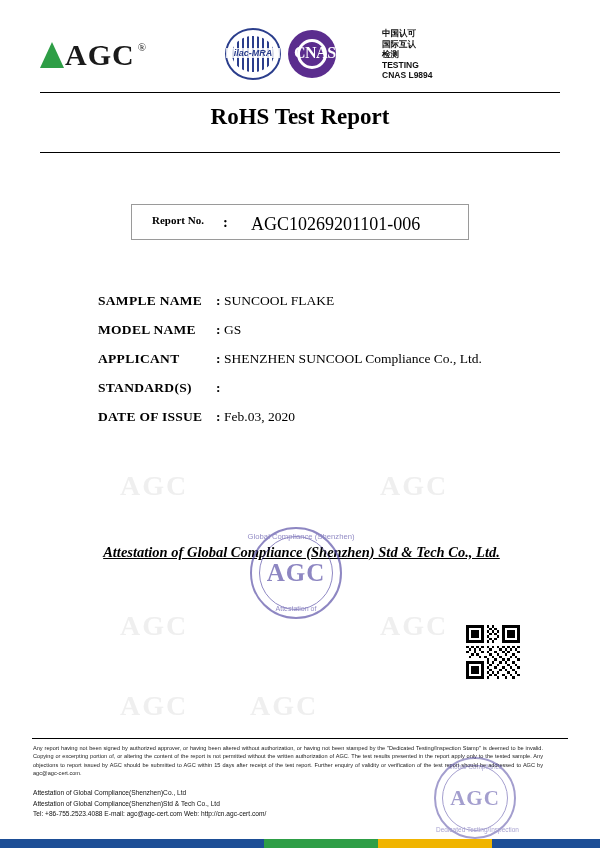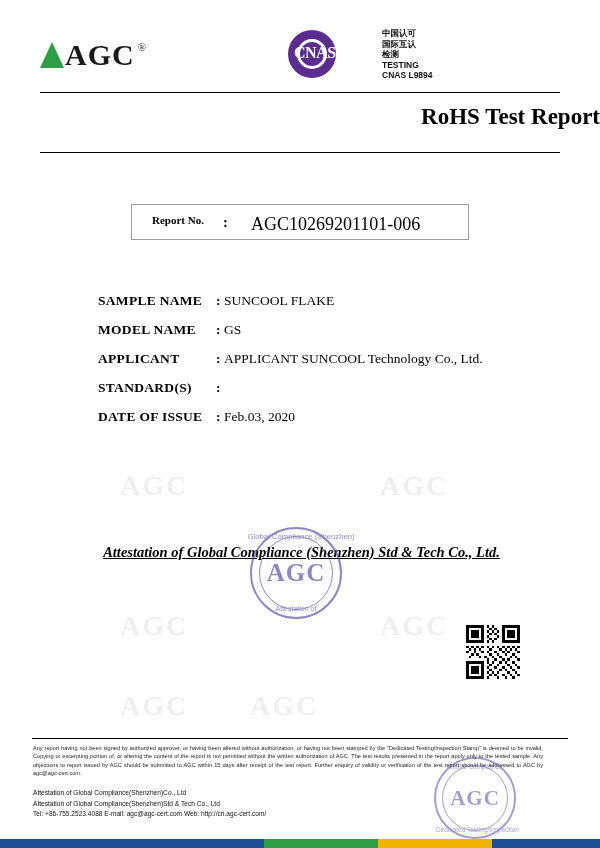--- a/index.html
+++ b/index.html
@@ -150,21 +150,21 @@
     border-top: 1px solid #000;
   }
   .rule-top { top: 92px; }
   .rule-bottom { top: 152px; }
 
   .report-title {
     position: absolute;
     top: 104px;
     left: 0;
     width: 600px;
-    text-align: right;
+    text-align: center;
     font-family: "Liberation Serif", serif;
     font-size: 23px;
     font-weight: bold;
     color: #000;
   }
 
   
   .reportno-box {
     position: absolute;
     left: 131px;
@@ -376,20 +376,25 @@
 <div class="page">
 
   <div class="header">
 
     <div class="agc-logo">
       <div class="tri"></div>
       <div class="txt">AGC</div>
       <div class="reg">®</div>
     </div>
 
+    <div class="ilac">
+      <div class="ring"></div>
+      <div class="bars"></div>
+      <div class="label">ilac-MRA</div>
+    </div>
 
     <div class="cnas">
       <div class="circle"></div>
       <div class="word">CNAS</div>
     </div>
 
     <div class="cnas-text">
       <div class="cn">中国认可</div>
       <div class="cn">国际互认</div>
       <div class="cn">检测</div>
@@ -421,21 +426,21 @@
       <span class="field-value">SUNCOOL  FLAKE</span>
     </div>
     <div class="field-row">
       <span class="field-label">MODEL NAME</span>
       <span class="field-colon">:</span>
       <span class="field-value">GS</span>
     </div>
     <div class="field-row">
       <span class="field-label">APPLICANT</span>
       <span class="field-colon">:</span>
-      <span class="field-value">APPLICANT  SUNCOOL  Technology Co., Ltd.</span>
+      <span class="field-value">SHENZHEN  SUNCOOL  Compliance Co., Ltd.</span>
     </div>
     <div class="field-row">
       <span class="field-label">STANDARD(S)</span>
       <span class="field-colon">:</span>
     </div>
     <div class="field-row">
       <span class="field-label">DATE OF ISSUE</span>
       <span class="field-colon">:</span>
       <span class="field-value">Feb.03, 2020</span>
     </div>

